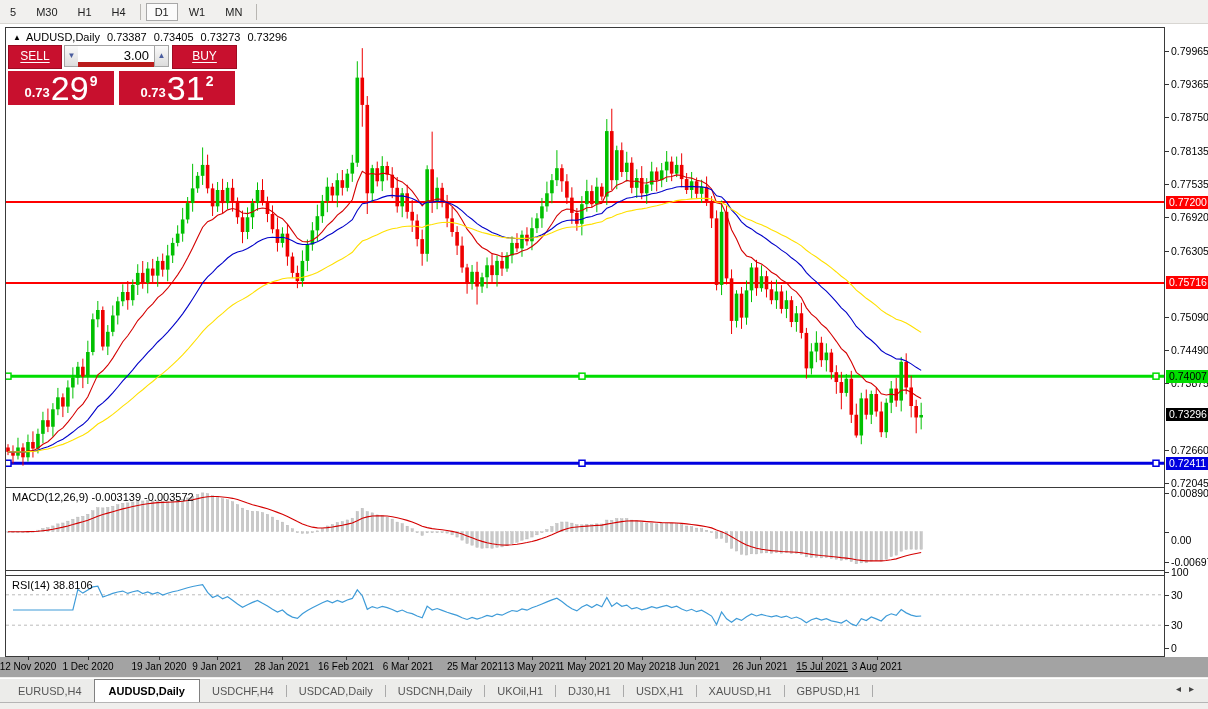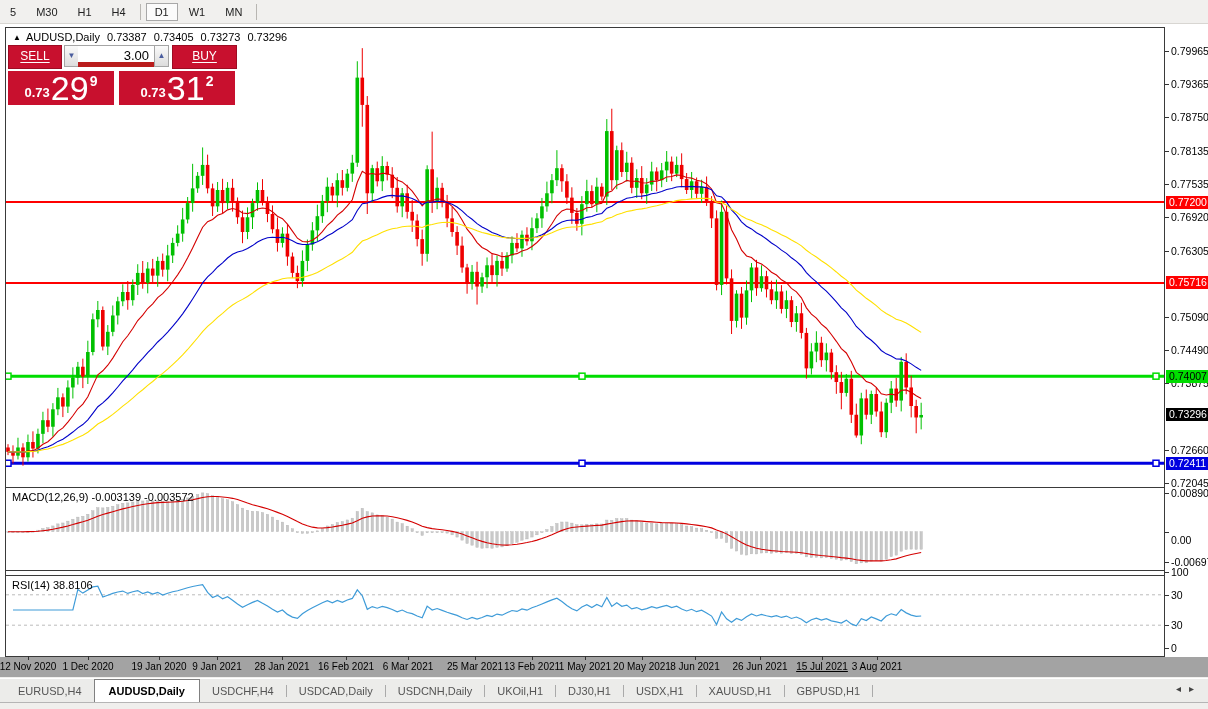--- a/index.html
+++ b/index.html
@@ -739,21 +739,21 @@
     <div class="date-label" style="left: 217px;">9 Jan 2021</div>
     <div class="date-tick" style="left: 282px;"></div>
     <div class="date-label" style="left: 282px;">28 Jan 2021</div>
     <div class="date-tick" style="left: 346px;"></div>
     <div class="date-label" style="left: 346px;">16 Feb 2021</div>
     <div class="date-tick" style="left: 408px;"></div>
     <div class="date-label" style="left: 408px;">6 Mar 2021</div>
     <div class="date-tick" style="left: 475px;"></div>
     <div class="date-label" style="left: 475px;">25 Mar 2021</div>
     <div class="date-tick" style="left: 532px;"></div>
-    <div class="date-label" style="left: 532px;">13 Feb 2021</div>
+    <div class="date-label" style="left: 532px;">13 May 2021</div>
     <div class="date-tick" style="left: 585px;"></div>
     <div class="date-label" style="left: 585px;">1 May 2021</div>
     <div class="date-tick" style="left: 642px;"></div>
     <div class="date-label" style="left: 642px;">20 May 2021</div>
     <div class="date-tick" style="left: 695px;"></div>
     <div class="date-label" style="left: 695px;">8 Jun 2021</div>
     <div class="date-tick" style="left: 760px;"></div>
     <div class="date-label" style="left: 760px;">26 Jun 2021</div>
     <div class="date-tick" style="left: 822px;"></div>
     <div class="date-label" style="left: 822px; text-decoration: underline;">15 Jul 2021</div>

